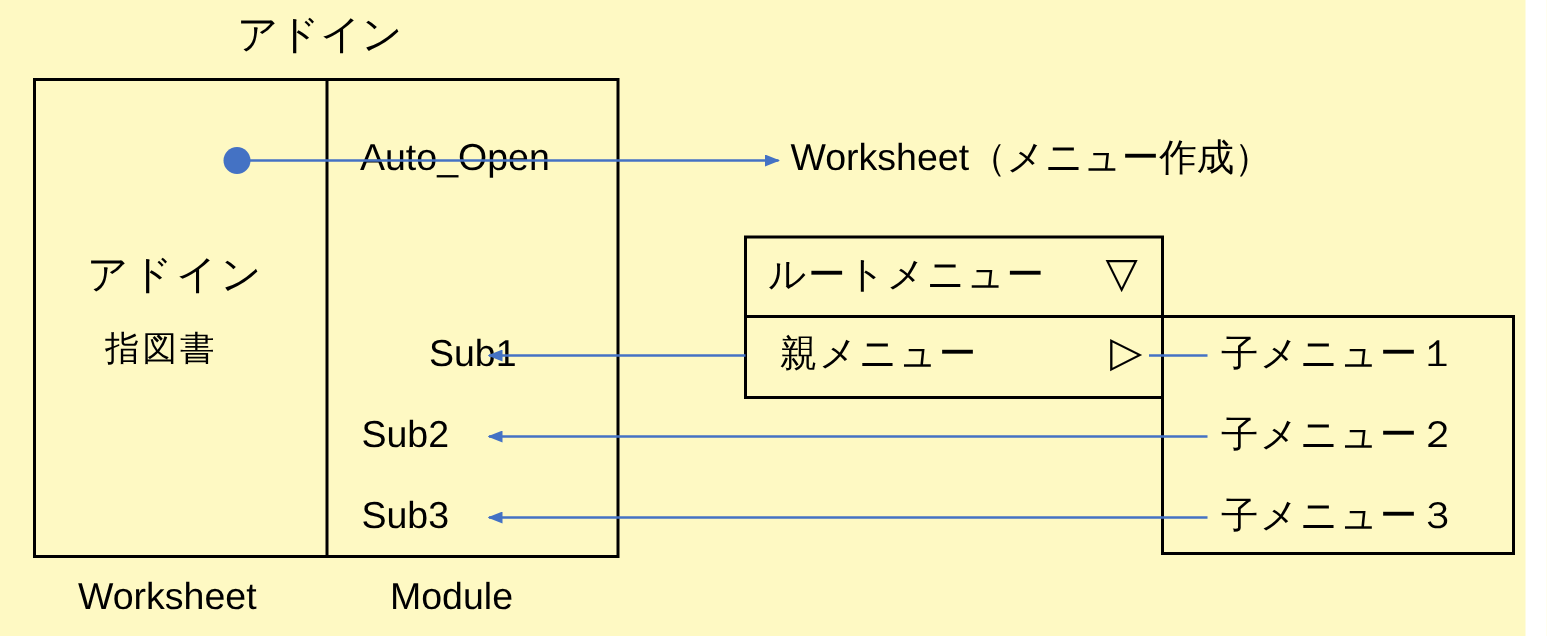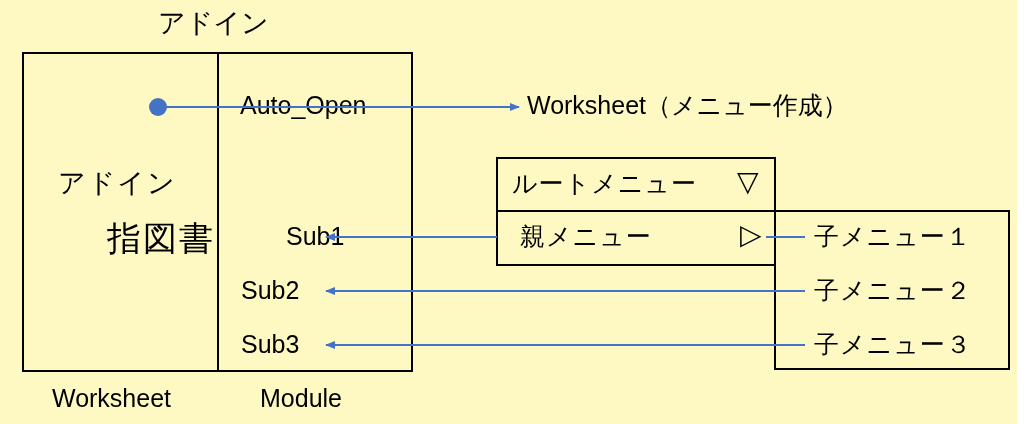--- a/index.html
+++ b/index.html
@@ -62,21 +62,21 @@
 
 <div id="canvas">
 
   <div class="txt" style="left:158px; top:10px; font-size:27px;">アドイン</div>
 
   <div class="box" style="left:22px; top:52px; width:391px; height:320px;"></div>
 
   <div class="vline" style="left:217px; top:52px; height:320px;"></div>
 
   <div class="txt" style="left:58px; top:170px; font-size:27px; letter-spacing:2px;">アドイン</div>
-  <div class="txt" style="left:70px; top:221px; font-size:34px; letter-spacing:2px;margin-left:37px;">指図書</div>
+  <div class="txt" style="left:70px; top:221px; font-size:23px; letter-spacing:2px;">指図書</div>
 
   <div class="txt" style="left:52px; top:386px; font-size:25px;">Worksheet</div>
   <div class="txt" style="left:260px; top:386px; font-size:25px;">Module</div>
 
   <div class="txt" style="left:240px; top:93px; font-size:25px;">Auto_Open</div>
   <div class="txt" style="left:241px; top:224px; font-size:25px;margin-left:45px;">Sub1</div>
   <div class="txt" style="left:241px; top:278px; font-size:25px;">Sub2</div>
   <div class="txt" style="left:241px; top:332px; font-size:25px;">Sub3</div>
 
   <div class="box" style="left:496px; top:157px; width:280px; height:109px;"></div>

